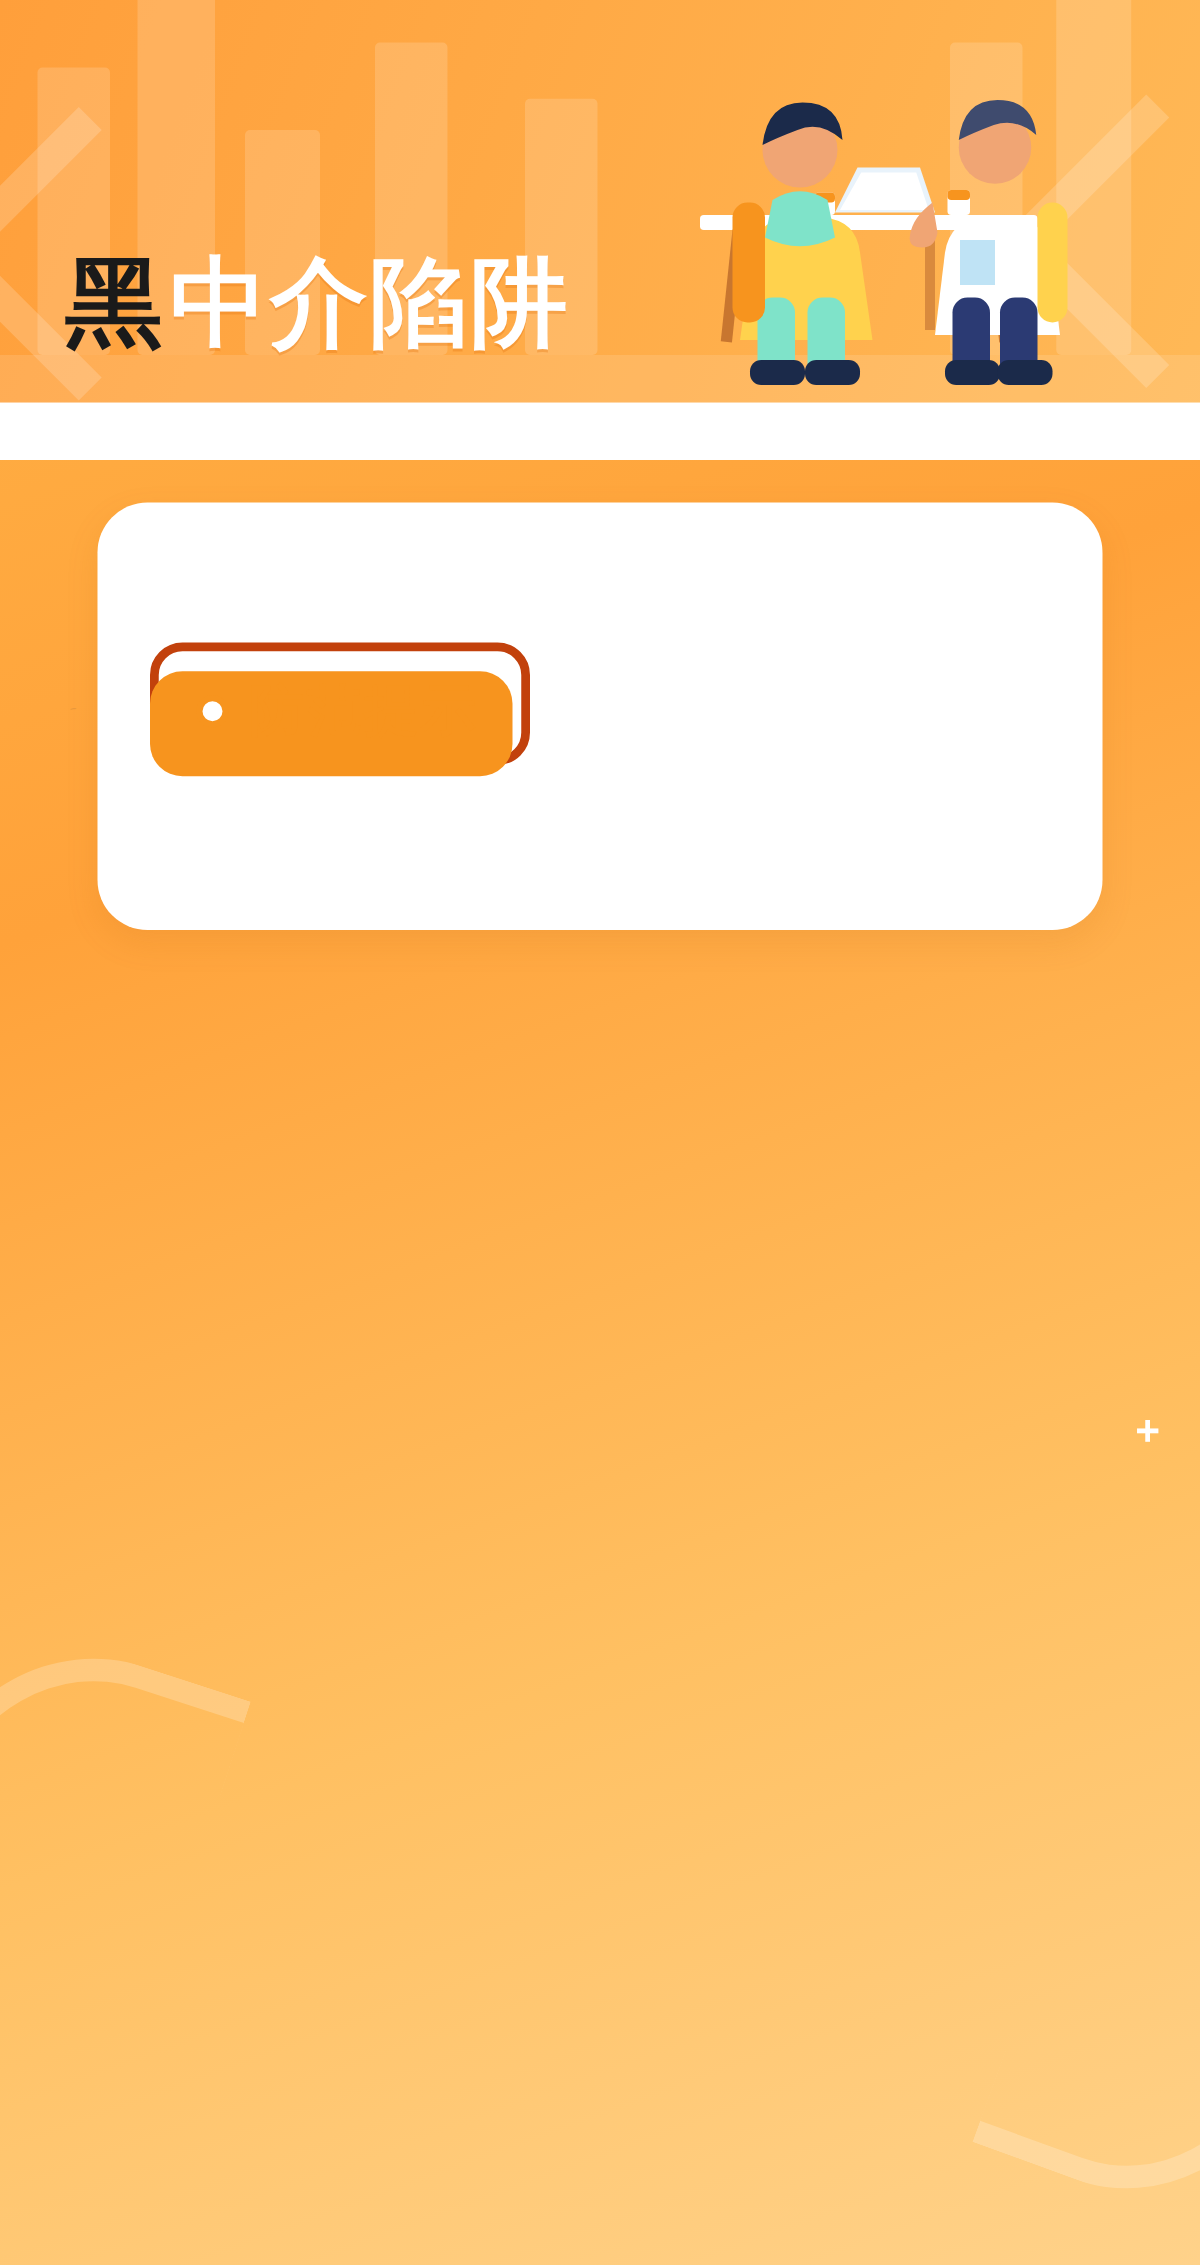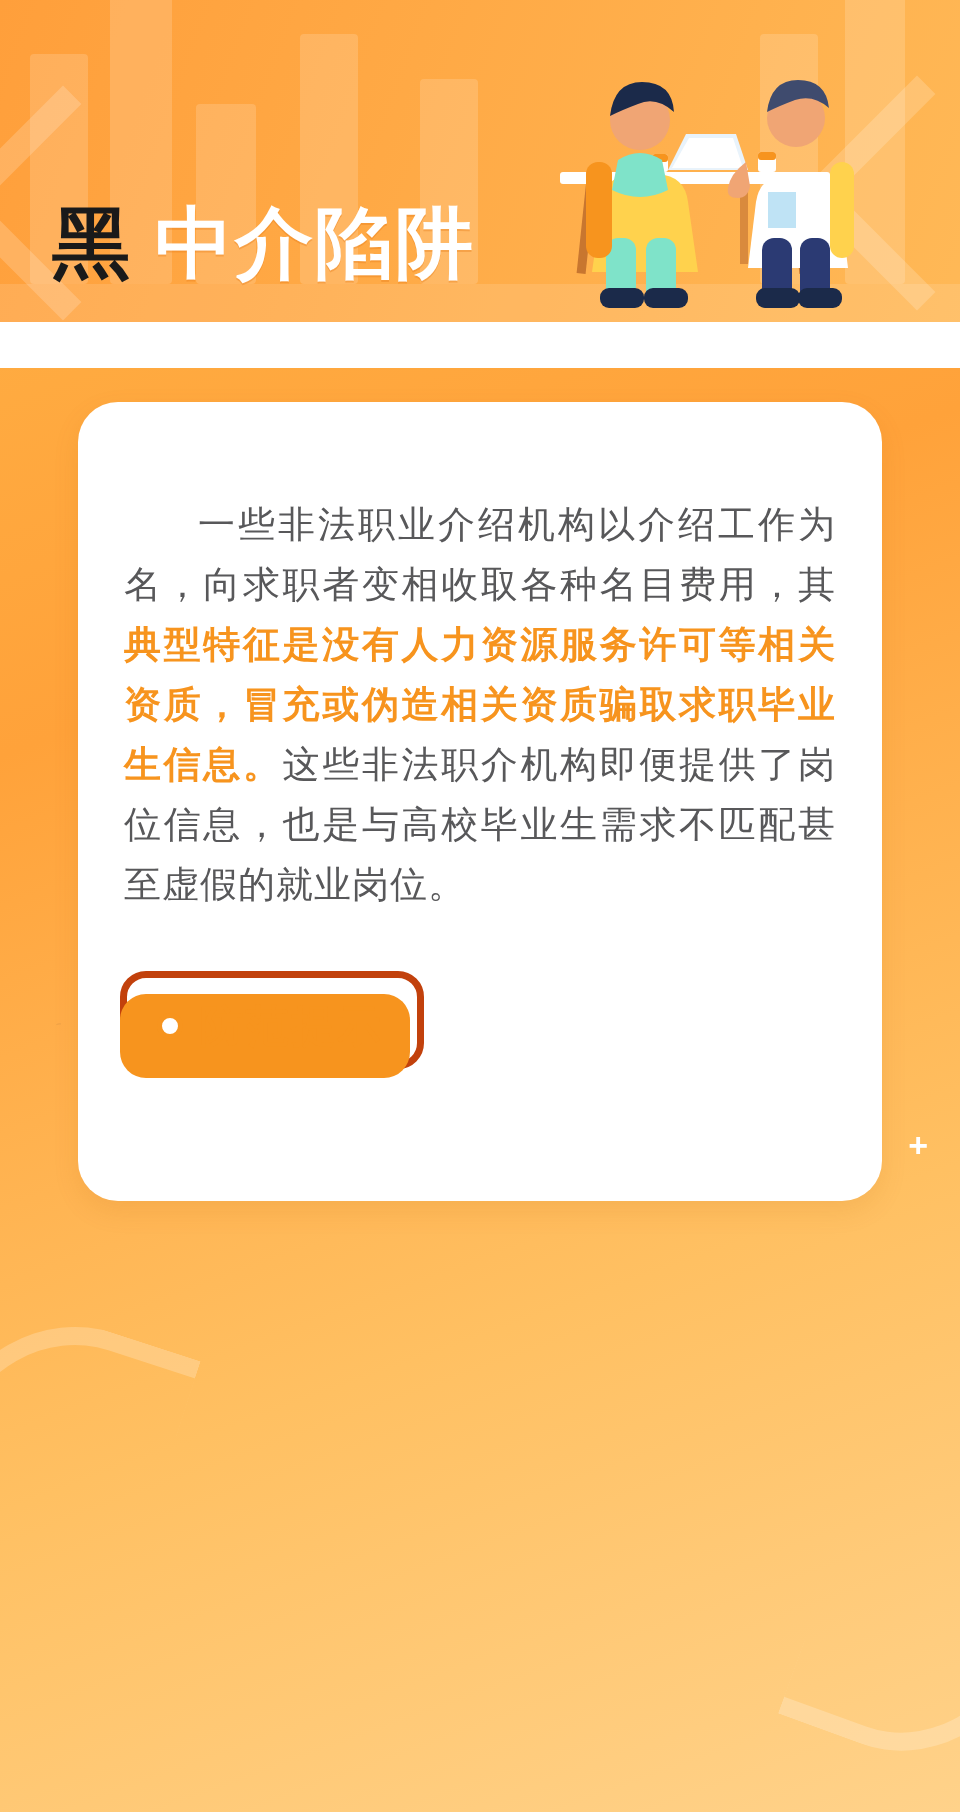--- a/index.html
+++ b/index.html
@@ -63,21 +63,21 @@
     line-height:1;
     font-family:"DejaVu Sans", sans-serif;
     position:relative;
   }
   .title-white{
     font-size:78px;
     font-weight:bold;
     color:#ffffff;
     letter-spacing:2px;
     line-height:1;
-    margin-left:23px;
+    margin-left:4px;
     font-family:"DejaVu Sans", sans-serif;
     text-shadow:0 2px 0 rgba(230,120,20,0.35);
   }
 
   
   .illus{position:absolute;right:60px;top:42px;width:400px;height:270px;z-index:4;}
 
   
   .leaf{
     position:absolute;
@@ -227,23 +227,20 @@
 
     <div class="ground"></div>
   </div>
 
   <div class="leaf" style="left:-60px;top:1320px;width:210px;height:230px;transform:rotate(18deg);"></div>
   <div class="leaf" style="right:-70px;top:1520px;width:200px;height:220px;transform:rotate(-160deg);"></div>
   <div class="plus" style="right:32px;top:1128px;">+</div>
 
   <div class="card">
 
-    <p class="para">
-      <span>一些非法职业介绍机构以介绍工作为名，向求职者变相收取各种名目费用，其</span><span class="hl">典型特征是没有人力资源服务许可等相关资质，冒充或伪造相关资质骗取求职毕业生信息。</span><span>这些非法职介机构即便提供了岗位信息，也是与高校毕业生需求不匹配甚至虚假的就业岗位。</span>
-    </p>
 
     <div class="tip-row">
       <svg class="tip-line" viewBox="0 0 140 40">
         <path d="M0 30 q40 -16 90 -12" stroke="#3a3a3a" stroke-width="2" fill="none"></path>
       </svg>
       <div class="tip-badge">
         <span class="tip-dot"></span>
         <span class="tip-text">防范提示</span>
       </div>
     </div>

